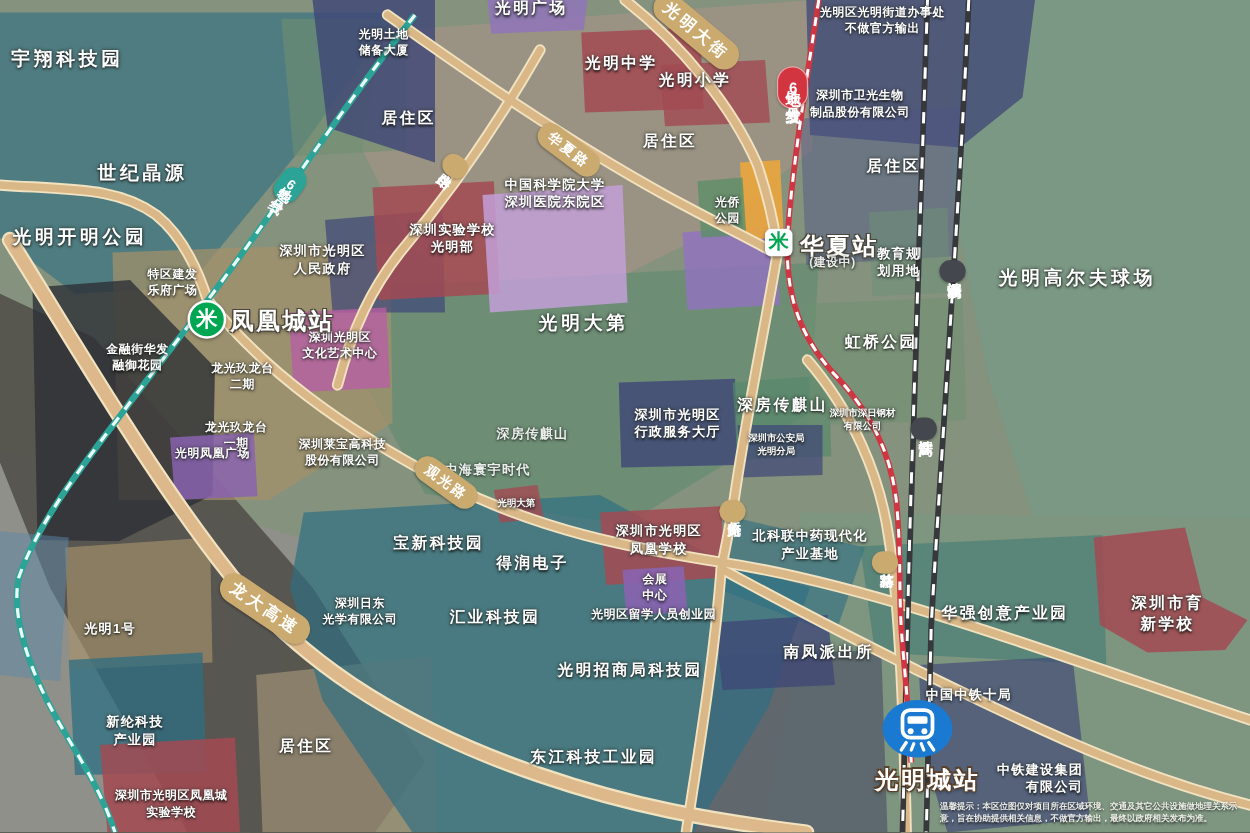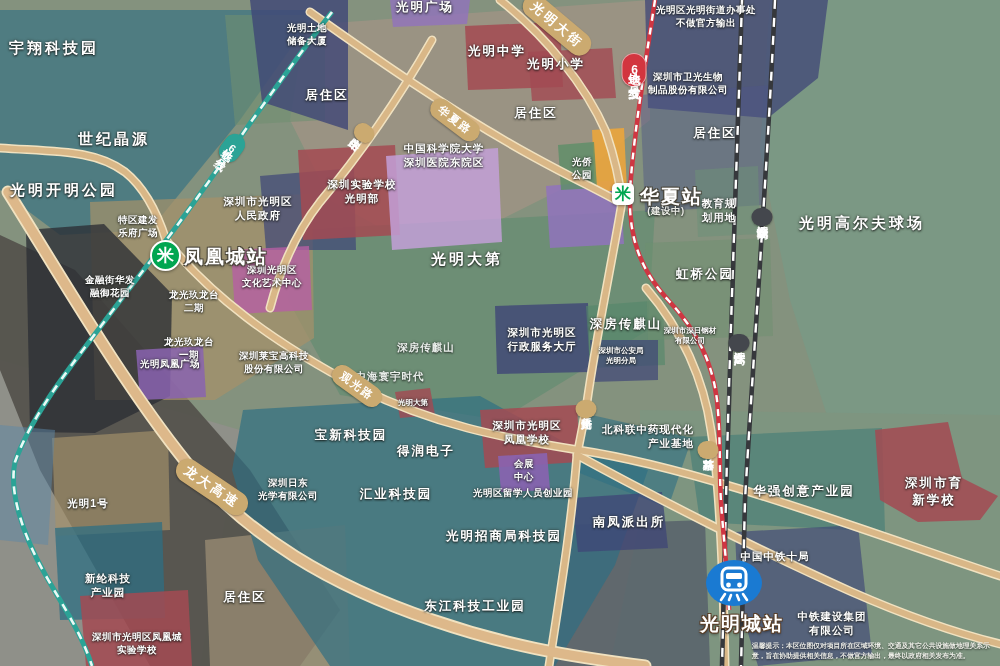--- a/index.html
+++ b/index.html
@@ -198,39 +198,39 @@
       <div class="maplabel k-xl" style="left: 467px; top: 259px;">光明大第</div>
       <div class="maplabel k-md k-dim" style="left: 426px; top: 348px;">深房传麒山</div>
       <div class="maplabel k-md k-dim" style="left: 390px; top: 377px;">中海寰宇时代</div>
       <div class="maplabel k-md" style="left: 542px; top: 340px;">深圳市光明区
 行政服务大厅</div>
       <div class="maplabel k-lg" style="left: 626px; top: 324px;">深房传麒山</div>
       <div class="maplabel k-xs" style="left: 621px; top: 356px;">深圳市公安局
 光明分局</div>
       <div class="maplabel k-xs" style="left: 690px; top: 336px;">深圳市深日钢材
 有限公司</div>
-      <div class="maplabel k-md" style="left: 648px; top: 437px; text-align: right;">北科联中药现代化
+      <div class="maplabel k-md" style="left: 648px; top: 437px;">北科联中药现代化
 产业基地</div>
       <div class="maplabel k-lg" style="left: 323px; top: 435px; margin-left: 28px;">宝新科技园</div>
       <div class="maplabel k-lg" style="left: 426px; top: 451px;">得润电子</div>
       <div class="maplabel k-sm" style="left: 288px; top: 490px;">深圳日东
 光学有限公司</div>
       <div class="maplabel k-lg" style="left: 396px; top: 494px;">汇业科技园</div>
       <div class="maplabel k-md" style="left: 527px; top: 433px;">深圳市光明区
 凤凰学校</div>
       <div class="maplabel k-sm" style="left: 524px; top: 471px; font-family: Liberation Serif, serif;">会展
 中心</div>
       <div class="maplabel k-sm" style="left: 523px; top: 493px;">光明区留学人员创业园</div>
       <div class="maplabel k-lg" style="left: 504px; top: 536px;">光明招商局科技园</div>
       <div class="maplabel k-lg" style="left: 475px; top: 606px; text-align: right;">东江科技工业园</div>
-      <div class="maplabel k-lg" style="left: 611px; top: 522px; padding-left: 36px;">南凤派出所</div>
+      <div class="maplabel k-lg" style="left: 645px; top: 522px; padding-left: 36px;">南凤派出所</div>
       <div class="maplabel k-lg" style="left: 804px; top: 491px;">华强创意产业园</div>
       <div class="maplabel k-lg" style="left: 934px; top: 491px;">深圳市育新学校</div>
       <div class="maplabel k-md" style="left: 775px; top: 557px;">中国中铁十局</div>
-      <div class="maplabel k-md" style="left: 832px; top: 624px;">中铁建设集团
+      <div class="maplabel k-md" style="left: 832px; top: 624px; text-align: right;">中铁建设集团
 有限公司</div>
       <div class="maplabel k-md" style="left: 88px; top: 504px;">光明1号</div>
       <div class="maplabel k-md" style="left: 108px; top: 586px; font-family: Liberation Serif, serif;">新纶科技
 产业园</div>
       <div class="maplabel k-sm" style="left: 137px; top: 644px;">深圳市光明区凤凰城
 实验学校</div>
       <div class="maplabel k-xs" style="left: 413px; top: 403px;">光明大第</div>
     </div>
 <div id="pills-layer">
       <div class="pill " style="left: 357px; top: 386px; --r: 36deg;">观光路</div>

